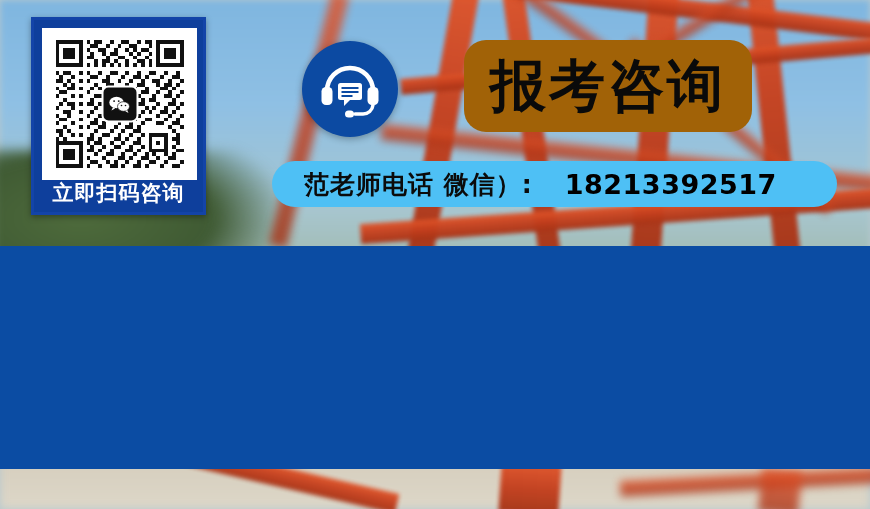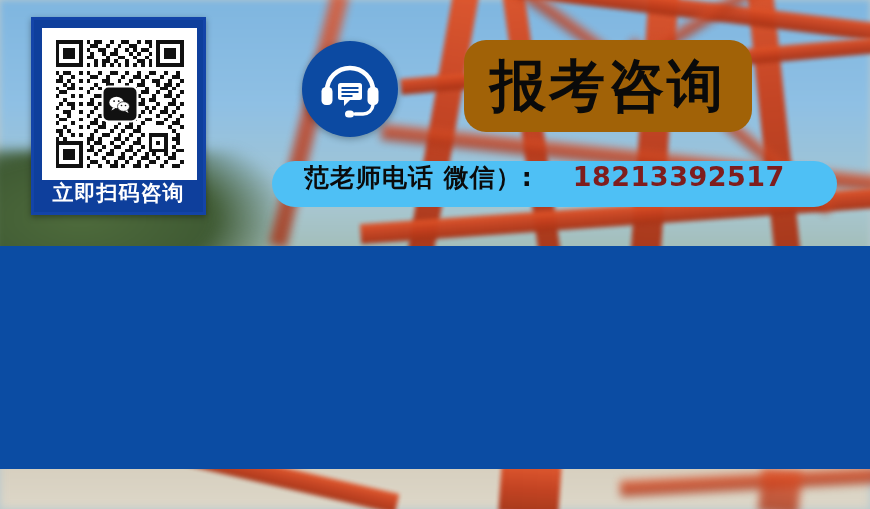--- a/index.html
+++ b/index.html
@@ -123,38 +123,38 @@
     font-family: "DejaVu Sans", "Liberation Sans", sans-serif;
   }
 
   
   .phone-pill {
     position: absolute;
     left: 272px; top: 161px;
     width: 565px; height: 46px;
     background: #4ec0f5;
     border-radius: 23px;
-    display: flex; 
+    display: flex; align-items: center;
     padding-left: 32px;
     box-sizing: border-box;
   }
   .phone-label {
     color: #0b0b0b;
     font-size: 25px;
     font-weight: bold;
     letter-spacing: 1px;
     font-family: "DejaVu Sans", "Liberation Sans", sans-serif;
     white-space: nowrap;
   }
   .phone-number {
-    color: #7f1d1d;
+    color: #000000;
     font-size: 27px;
     font-weight: bold;
     letter-spacing: 0.5px;
-    margin-left: 40px;
+    margin-left: 32px;
     font-family: "DejaVu Sans", "Liberation Sans", sans-serif;
     white-space: nowrap;
   }
 
   
   .service-panel {
     position: absolute;
     left: 0; top: 246px;
     width: 870px; height: 223px;
     background: #0b4ca3;

